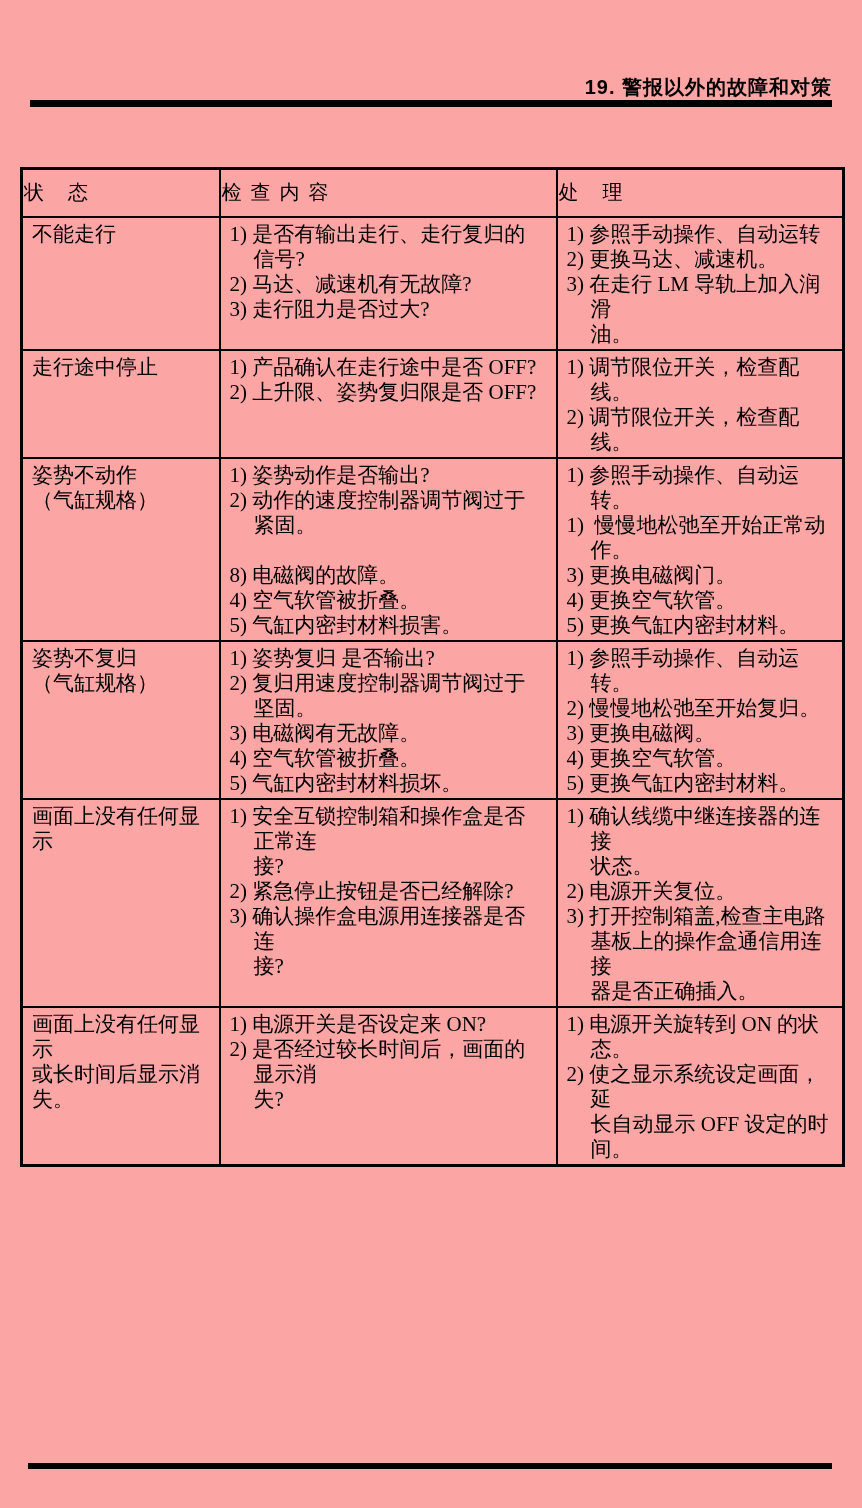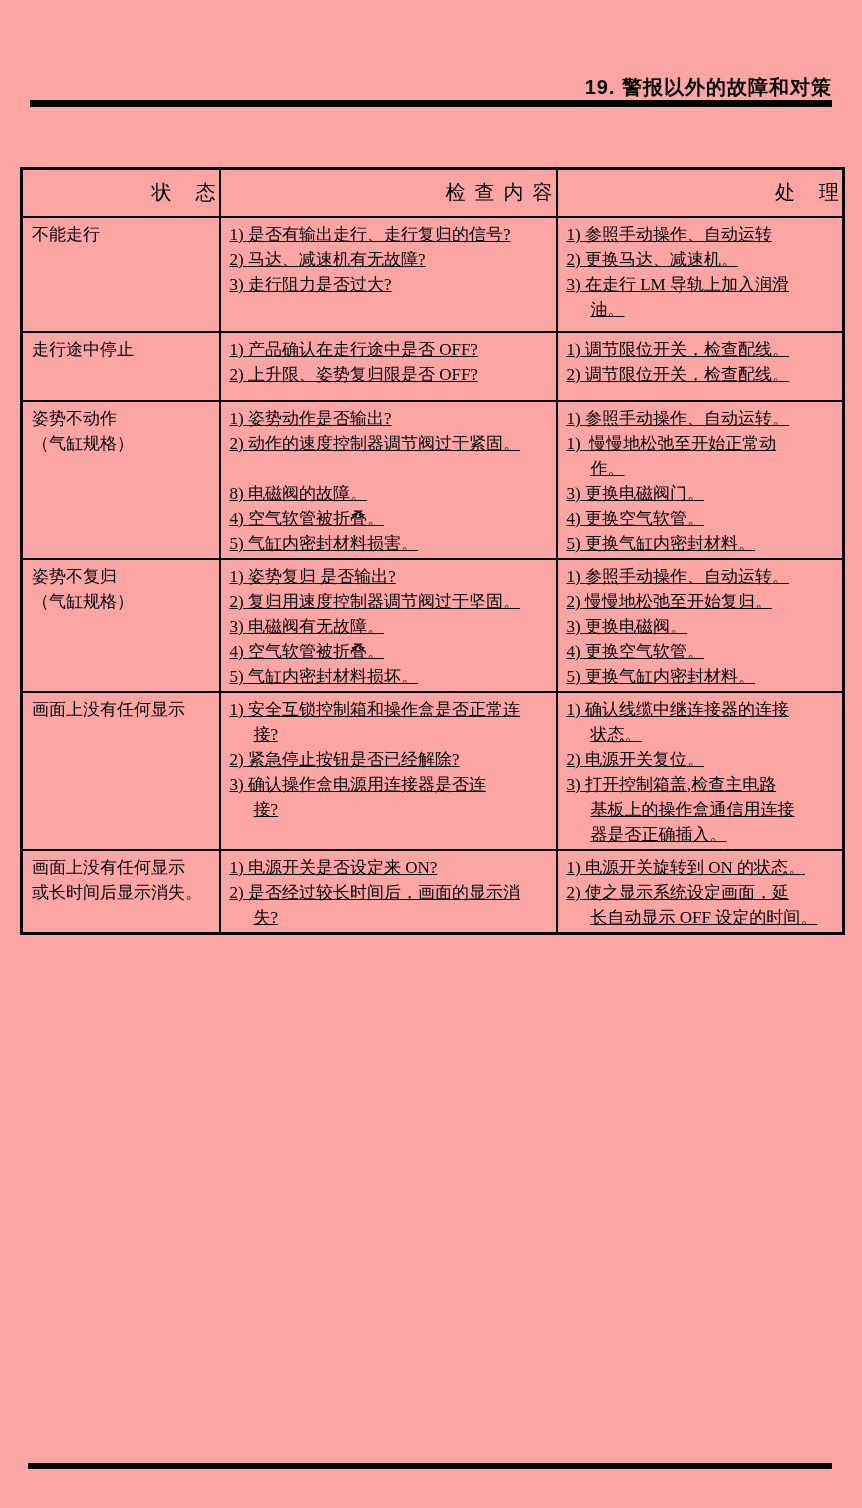--- a/index.html
+++ b/index.html
@@ -46,39 +46,39 @@
   }
   .fault-table th, .fault-table td {
     border: 2px solid #000000;
     vertical-align: top;
     overflow: hidden;
   }
   .fault-table thead tr { height: 48px; }
   .fault-table th {
     font-weight: normal;
     font-size: 20px;
-    text-align: right;
+    text-align: left;
     vertical-align: middle;
     letter-spacing: 2px;
     white-space: pre;
   }
   .fault-table td {
-    font-size: 17px;
+    font-size: 21px;
     line-height: 25px;
     padding: 4px 10px 2px 9px;
   }
   .fault-table tbody tr:nth-child(1) { height: 115px; }
   .fault-table tbody tr:nth-child(2) { height: 69px;  }
   .fault-table tbody tr:nth-child(3) { height: 155px; }
   .fault-table tbody tr:nth-child(4) { height: 115px; }
   .fault-table tbody tr:nth-child(5) { height: 155px; }
   .fault-table tbody tr:nth-child(6) { height: 83px;  }
 
   .line { white-space: pre-wrap; }
-  .line.item { padding-left: 24px; text-indent: -24px; text-decoration: underline; }
+  .line.item { padding-left: 24px; text-indent: -24px; }
   .line.blank { height: 25px; }
 
   
   .footer-rule {
     position: absolute;
     top: 1463px;
     left: 28px;
     width: 804px;
     height: 6px;
     background: #000000;

